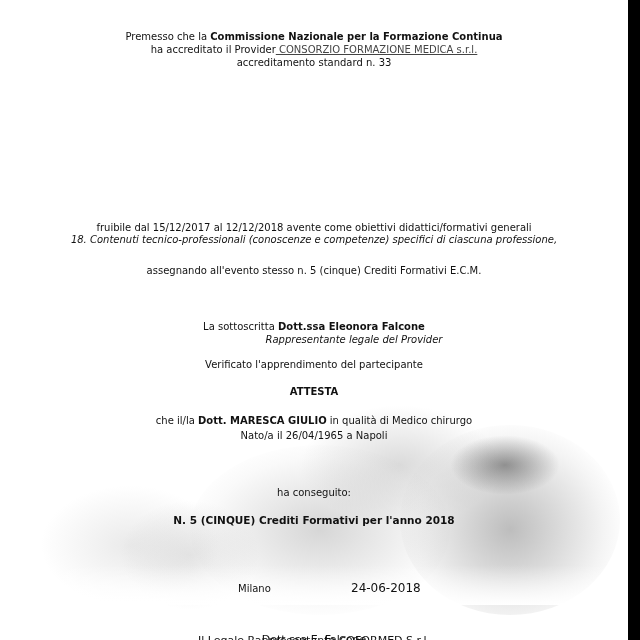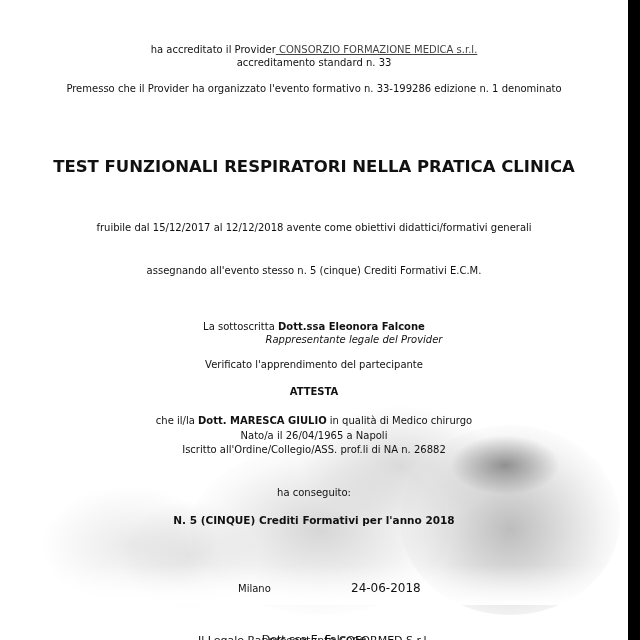--- a/index.html
+++ b/index.html
@@ -38,43 +38,44 @@
   <div class="painting">
     <div class="blob b1"></div>
     <div class="blob b3"></div>
     <div class="blob b2"></div>
     <div class="blob b4"></div>
     <div class="blob b5"></div>
     <div class="blob b6"></div>
     <div class="fade"></div>
   </div>
 
+  <div class="line" style="top:30px;">
+    <span>Premesso che la </span><span class="b">Commissione Nazionale per la Formazione Continua</span>
+  </div>
   <div class="line" style="top:43px;">
     <span>ha accreditato il Provider</span><span class="provider-link"> CONSORZIO FORMAZIONE MEDICA s.r.l.</span>
   </div>
   <div class="line" style="top:56px;">accreditamento standard n. 33</div>
-  <div class="line" style="top:82px;">Premesso che il Provider ha organizzato l'evento formativo n. 33-199286 edizione n. 1 denominato</div>
 
-  <div class="line title" style="top:156px;">TEST FUNZIONALI RESPIRATORI NELLA PRATICA CLINICA</div>
 
   <div class="line" style="top:221px;">fruibile dal 15/12/2017 al 12/12/2018 avente come obiettivi didattici/formativi generali</div>
+  <div class="line i" style="top:233px;">18. Contenuti tecnico-professionali (conoscenze e competenze) specifici di ciascuna professione,</div>
   <div class="line" style="top:264px;">assegnando all'evento stesso n. 5 (cinque) Crediti Formativi E.C.M.</div>
 
   <div class="line" style="top:320px;">
     <span>La sottoscritta </span><span class="b">Dott.ssa Eleonora Falcone</span>
   </div>
   <div class="line i" style="top:333px;padding-left:40px;">Rappresentante legale del Provider</div>
   <div class="line" style="top:358px;">Verificato l'apprendimento del partecipante</div>
   <div class="line b" style="top:385px;">ATTESTA</div>
 
   <div class="line" style="top:414px;">
     <span>che il/la </span><span class="b">Dott. MARESCA GIULIO</span><span> in qualità di Medico chirurgo</span>
   </div>
   <div class="line" style="top:429px;">Nato/a il 26/04/1965 a Napoli</div>
-  <div class="line" style="top:443px;">Iscritto all'Ordine/Collegio/ASS. prof.li di NA n. 26882</div>
 
   <div class="line" style="top:486px;">ha conseguito:</div>
   <div class="line credits" style="top:514px;">N. 5 (CINQUE) Crediti Formativi per l'anno 2018</div>
 
   <div style="position:absolute; top:582px; left:238px; font-size:10px; line-height:13px;">Milano</div>
   <div style="position:absolute; top:582px; left:351px; font-size:12px; line-height:13px;">24-06-2018</div>
 
   <div class="line sig" style="top:634px;">Il Legale Rappresentante COFORMED S.r.l.</div>
   <div class="line sig" style="top:633px;">Dott.ssa E. Falcone</div>
 </div>

